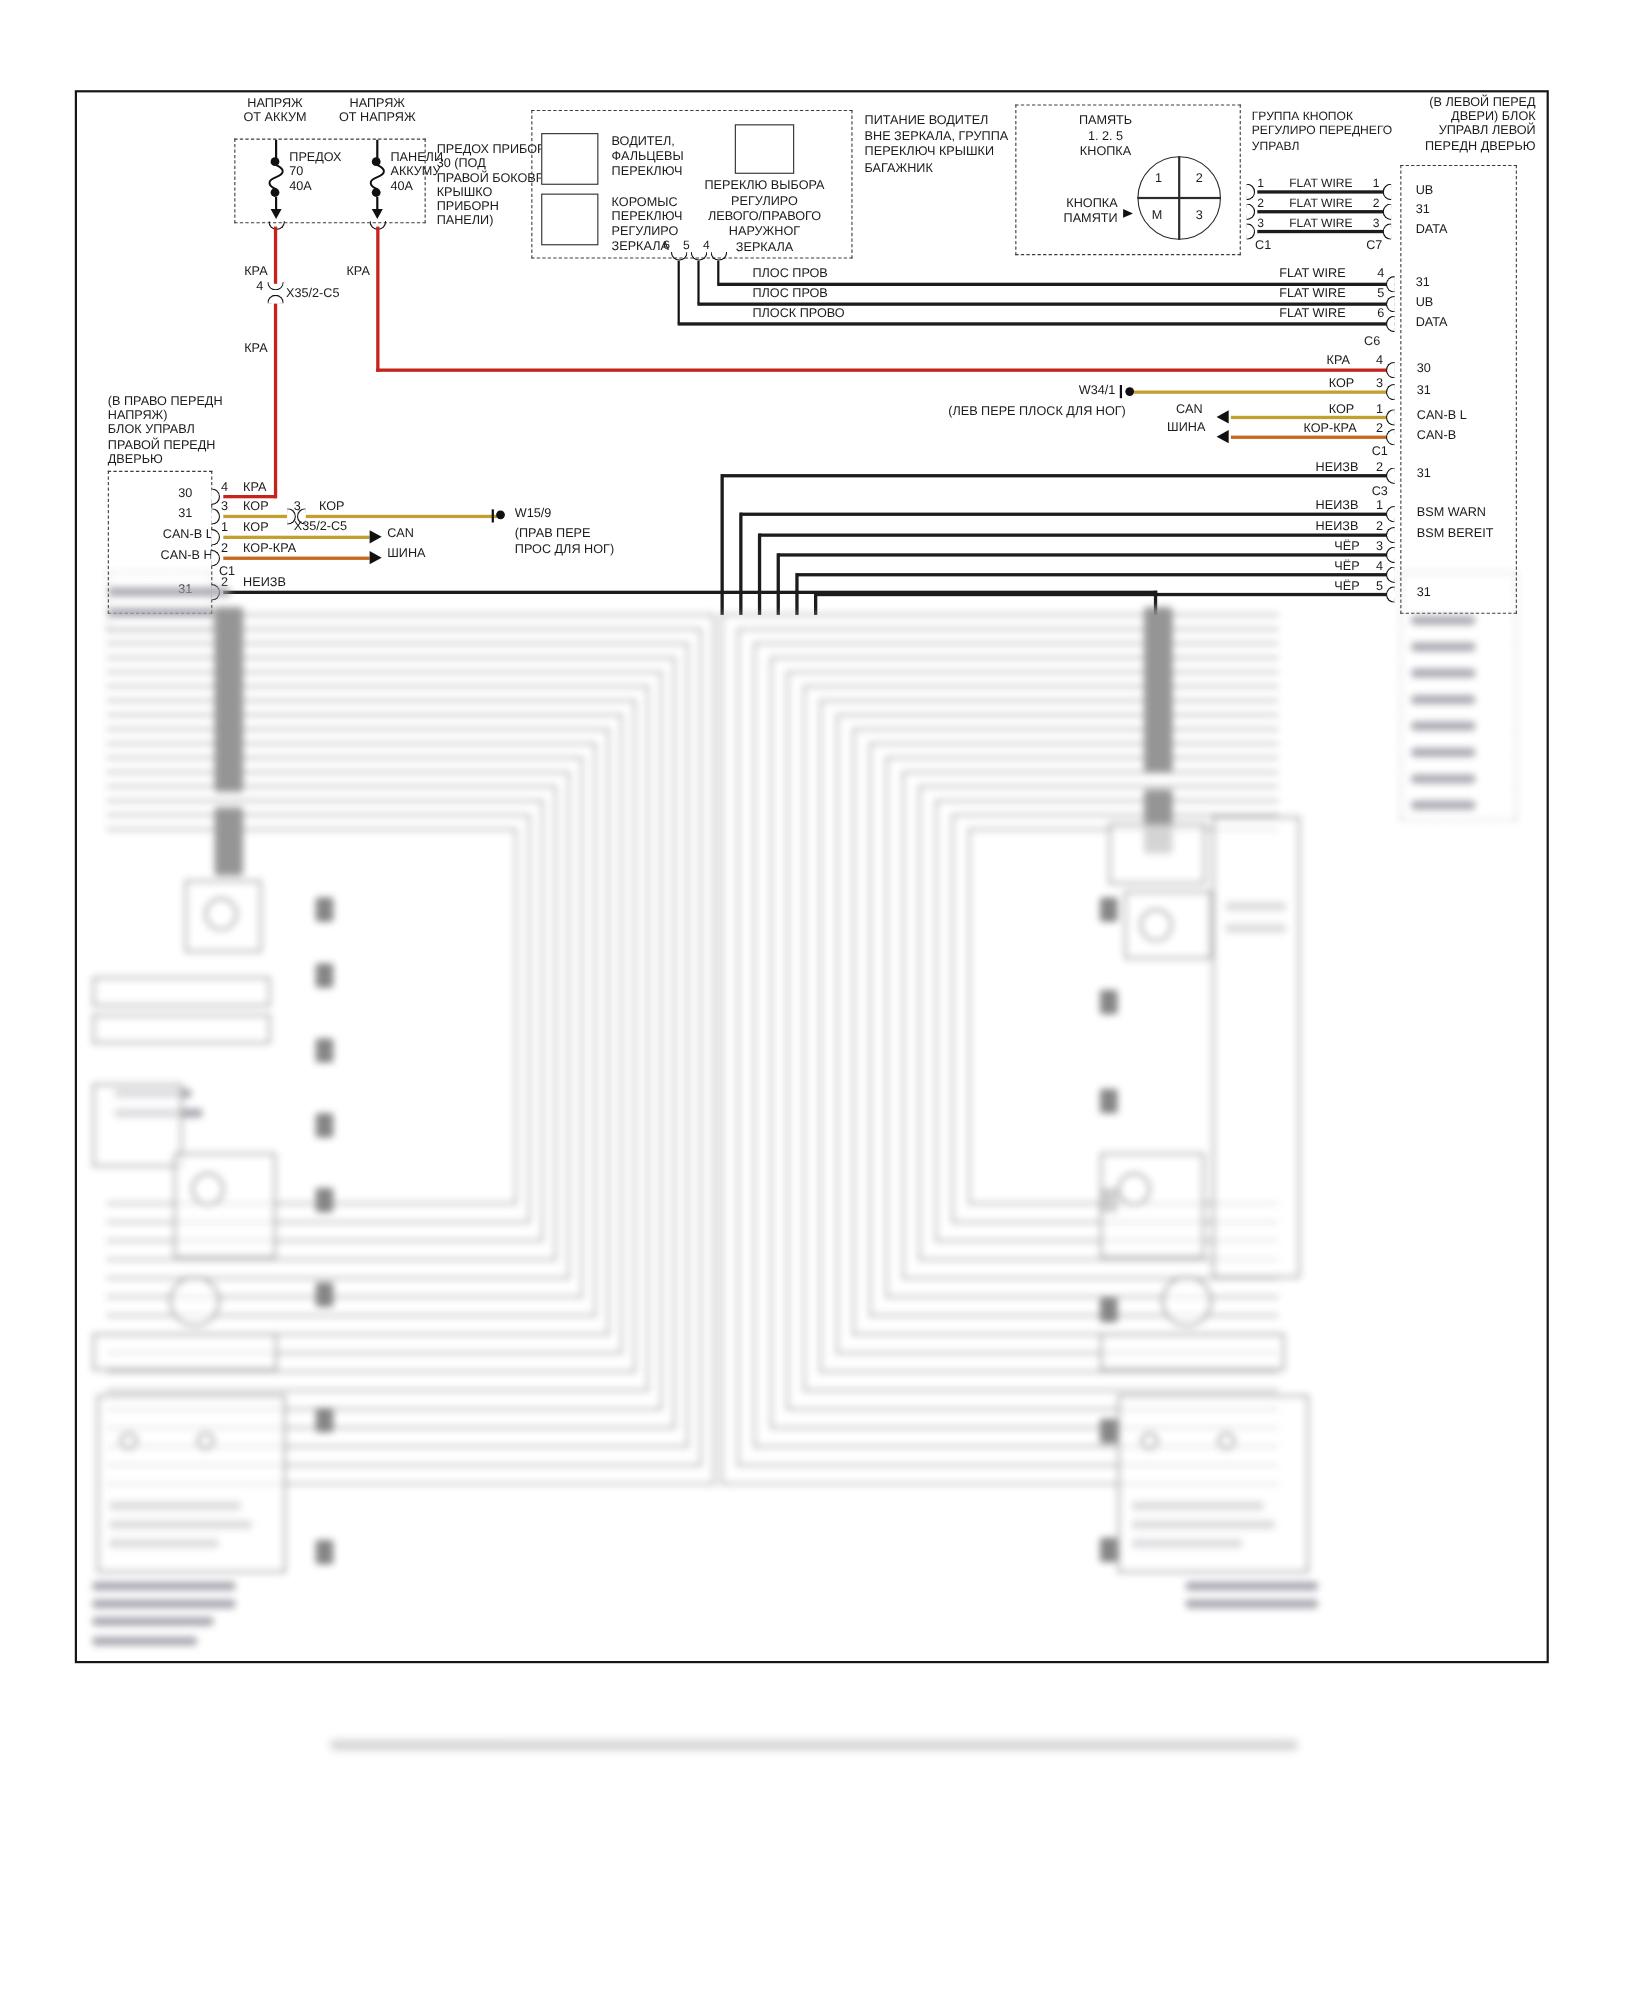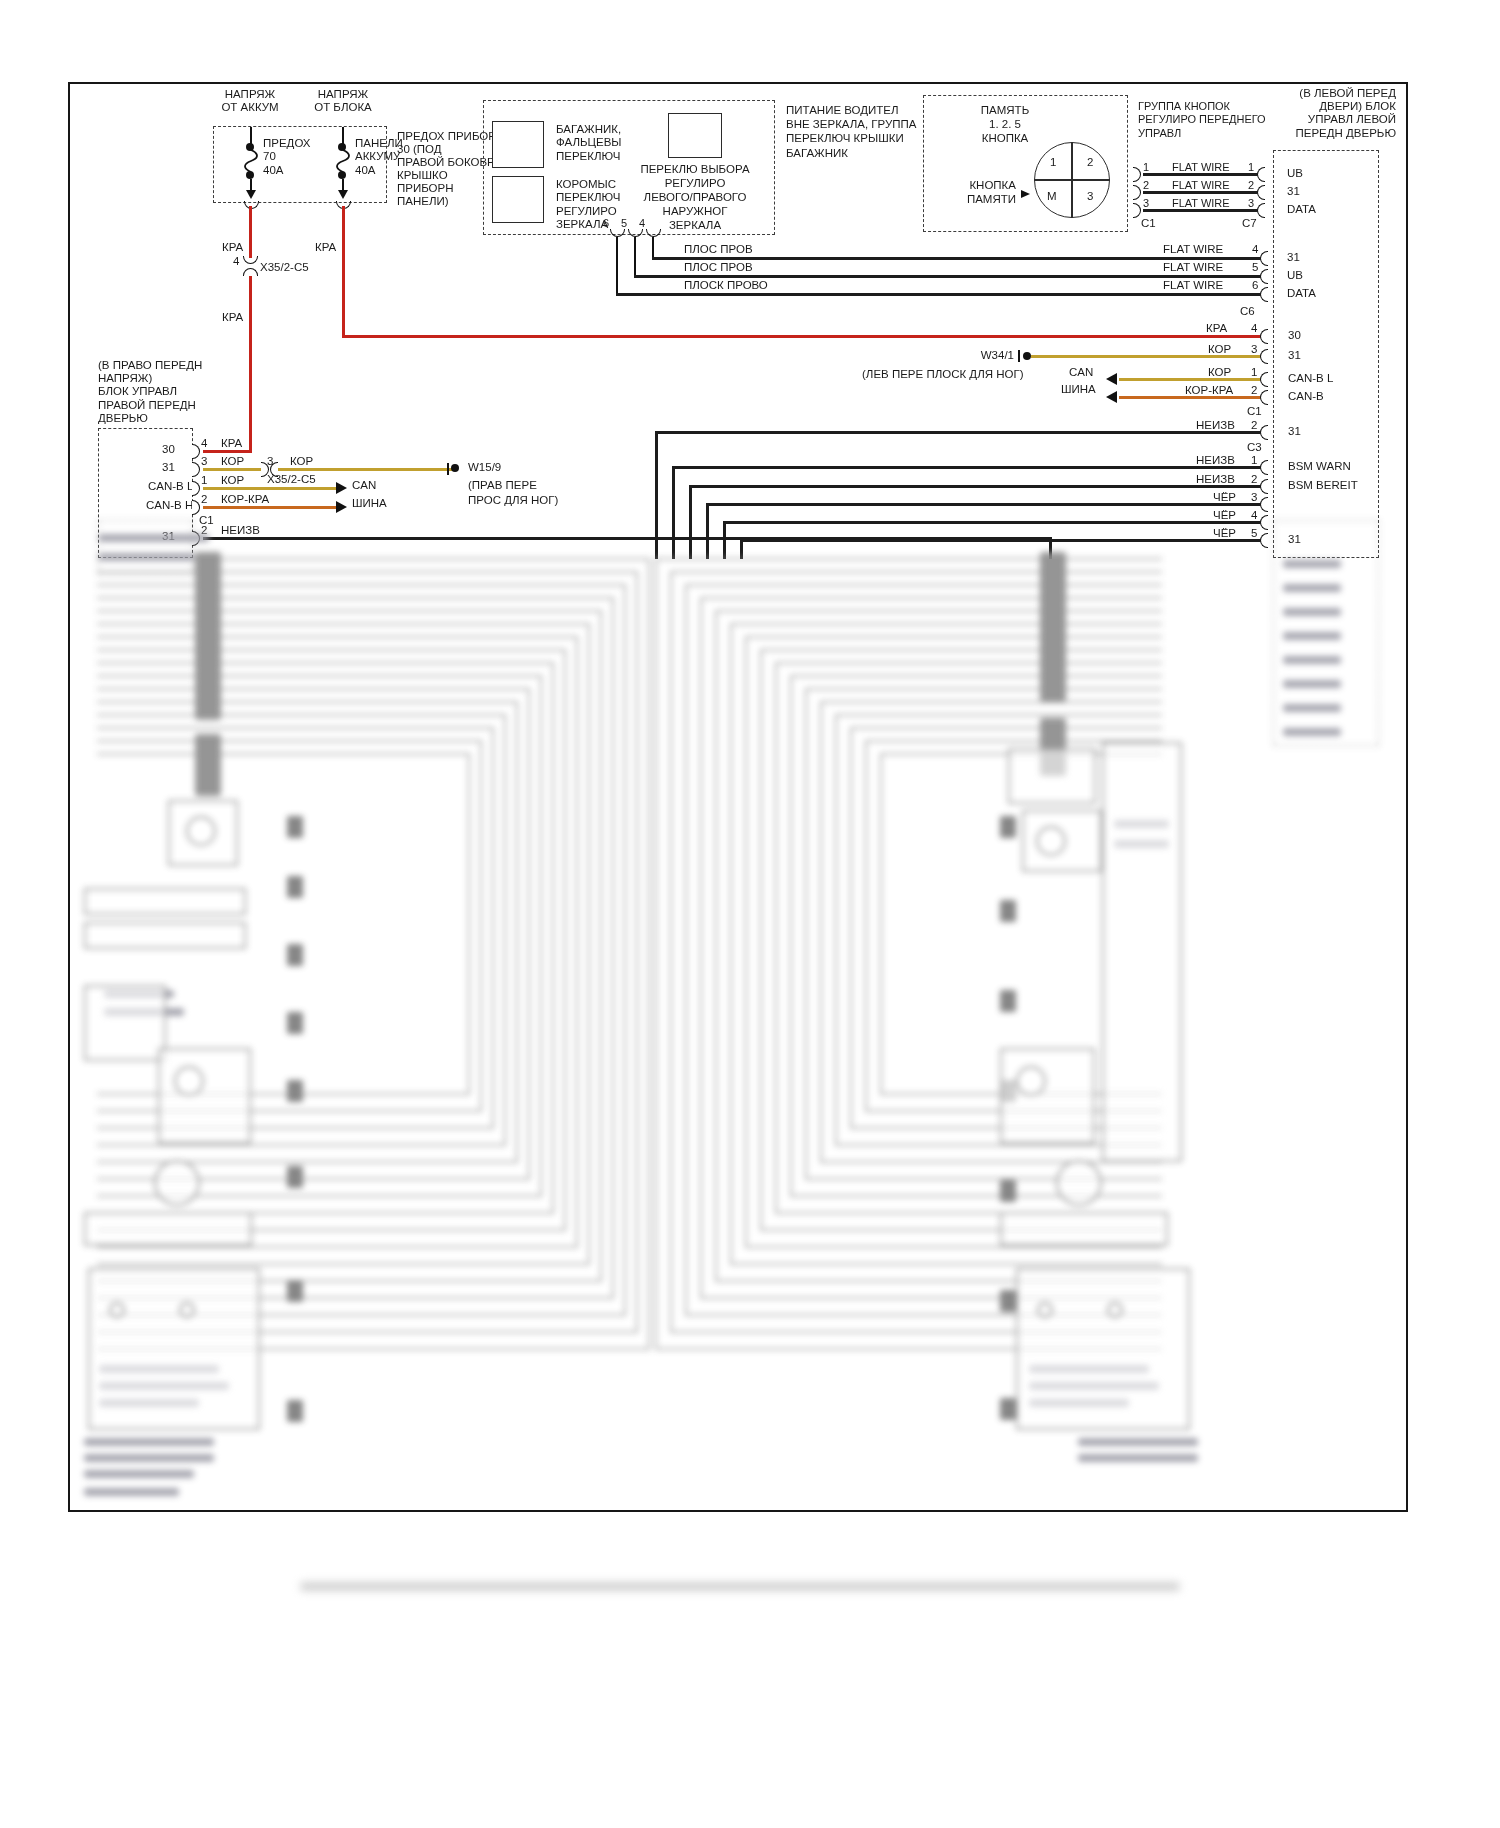--- a/index.html
+++ b/index.html
@@ -43,21 +43,21 @@
 <body>
 
 <div style="position:absolute;left:68px;top:82px;width:1340px;height:1430px;border:2.5px solid var(--c-frame);"></div>
 
 <div class="t ctr" style="left:195px;top:88px;width:110px;">
   <span class="ln">НАПРЯЖ</span>
     <span class="ln">ОТ АККУМ</span>
 </div>
 <div class="t ctr" style="left:288px;top:88px;width:110px;">
   <span class="ln">НАПРЯЖ</span>
-    <span class="ln">ОТ БЛОКА</span>
+    <span class="ln">ОТ НАПРЯЖ</span>
 </div>
 <div class="dbox" style="left:213px;top:126px;width:174px;height:77px;"></div>
 
 <div class="wirev thinv" style="left:250px;top:127px;height:17px;background:#111;"></div>
 <div class="dot" style="left:246px;top:143px;"></div>
 <svg style="position:absolute;left:243px;top:150px;" width="16" height="22">
     <path d="M8 0 C16 3.5 16 8 8 11 C0 14 0 18.5 8 22" stroke="#111" stroke-width="1.8" fill="none"></path>
   </svg>
 <div class="dot" style="left:246px;top:171px;"></div>
 <div class="wirev thinv" style="left:250px;top:179px;height:12px;background:#111;"></div>
@@ -103,21 +103,21 @@
 <div class="t" style="left:222px;top:311px;">КРА</div>
 <div class="wire wr" style="left:203px;top:450px;width:48px;"></div>
 
 <div class="wirev wr" style="left:342px;top:206px;height:132px;"></div>
 <div class="t" style="left:315px;top:241px;">КРА</div>
 <div class="wire wr" style="left:342px;top:335px;width:926px;"></div>
 
 <div class="dbox" style="left:483px;top:100px;width:292px;height:135px;"></div>
 <div class="sbox" style="left:492px;top:121px;width:52px;height:47px;"></div>
 <div class="t" style="left:556px;top:123px;">
-  <span class="ln">БАГАЖНИК,</span>
+  <span class="ln">ВОДИТЕЛ,</span>
     <span class="ln">ФАЛЬЦЕВЫ</span>
     <span class="ln">ПЕРЕКЛЮЧ</span>
 </div>
 <div class="sbox" style="left:492px;top:176px;width:52px;height:47px;"></div>
 <div class="t" style="left:556px;top:178px;">
   <span class="ln">КОРОМЫС</span>
     <span class="ln">ПЕРЕКЛЮЧ</span>
     <span class="ln">РЕГУЛИРО</span>
     <span class="ln">ЗЕРКАЛА</span>
 </div>

